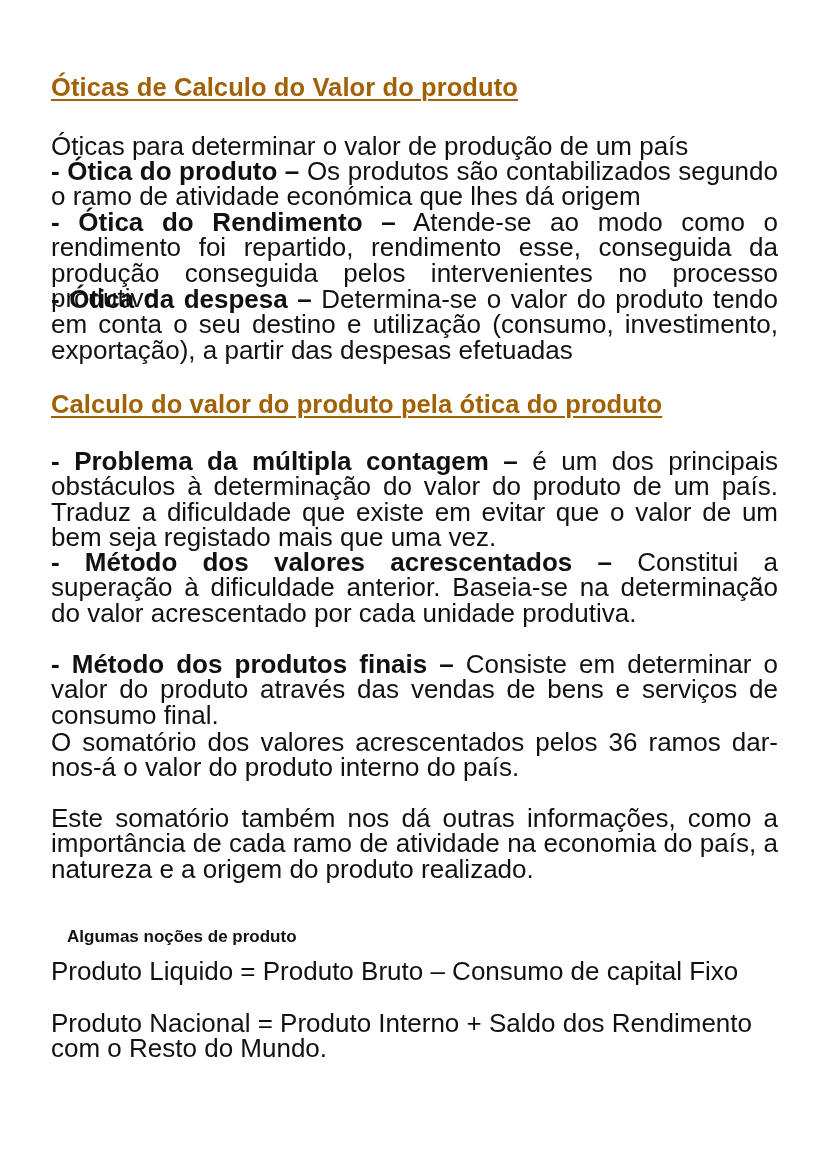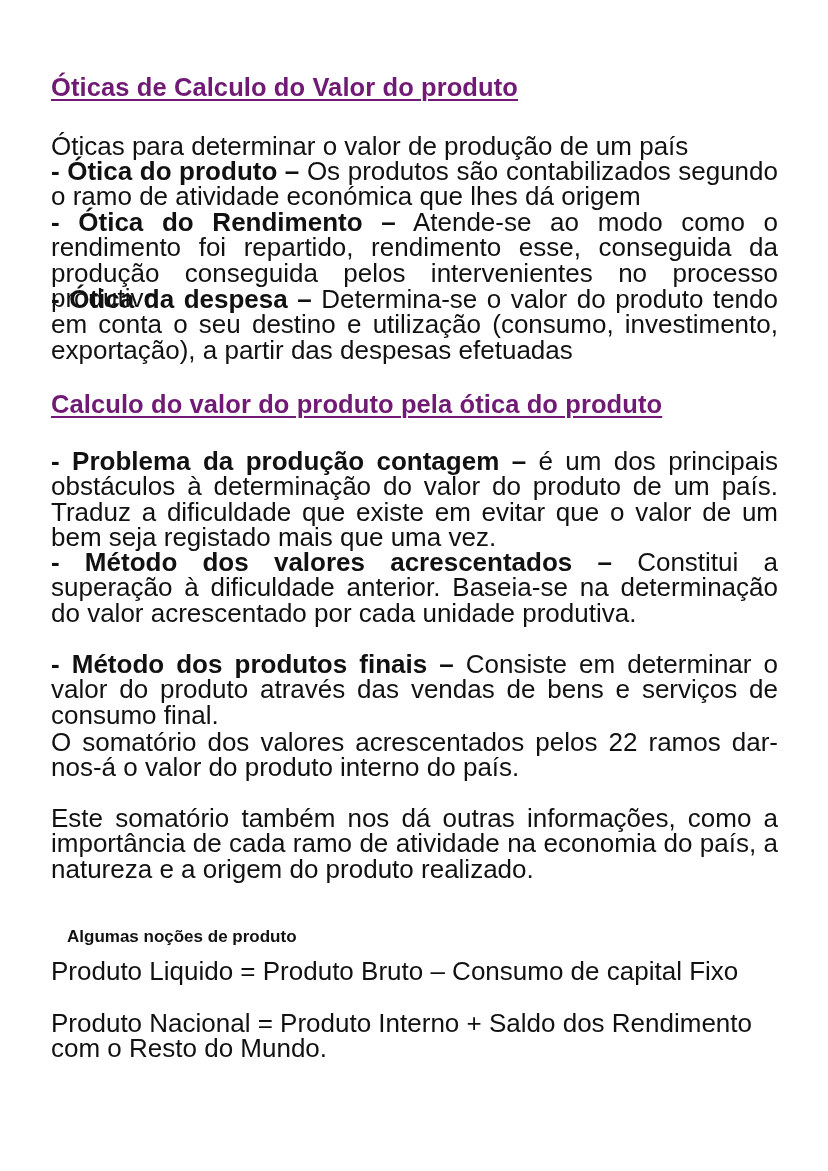--- a/index.html
+++ b/index.html
@@ -20,21 +20,21 @@
       left: 51px;
       top: 0;
       width: 727px;
     }
     .heading {
       position: absolute;
       left: 0;
       font-family: "Liberation Sans", sans-serif;
       font-weight: bold;
       font-size: 25.5px;
-      color: #701a75;
+      color: #a16207;
       text-decoration: underline;
       text-decoration-thickness: 2px;
       text-underline-offset: 3px;
       white-space: nowrap;
       margin: 0;
       letter-spacing: 0.1px;
     }
     .block {
       position: absolute;
       left: 0;
@@ -81,32 +81,32 @@
     <b>- Ótica do Rendimento –</b><span> Atende-se ao modo como o rendimento foi repartido, rendimento esse, conseguida da produção conseguida pelos intervenientes no processo produtivo</span>
   </p>
 
   <p class="block justify" style="top:287px;">
     <b>- Ótica da despesa –</b><span> Determina-se o valor do produto tendo em conta o seu destino e utilização (consumo, investimento, exportação), a partir das despesas efetuadas</span>
   </p>
 
   <h2 class="heading" style="top:390px;">Calculo do valor do produto pela ótica do produto</h2>
 
   <p class="block justify" style="top:449px;">
-    <b>- Problema da produção contagem –</b><span> é um dos principais obstáculos à determinação do valor do produto de um país. Traduz a dificuldade que existe em evitar que o valor de um bem seja registado mais que uma vez.</span>
+    <b>- Problema da múltipla contagem –</b><span> é um dos principais obstáculos à determinação do valor do produto de um país. Traduz a dificuldade que existe em evitar que o valor de um bem seja registado mais que uma vez.</span>
   </p>
 
   <p class="block justify" style="top:550px;">
     <b>- Método dos valores acrescentados –</b><span> Constitui a superação à dificuldade anterior. Baseia-se na determinação do valor acrescentado por cada unidade produtiva.</span>
   </p>
 
   <p class="block justify" style="top:652px;">
     <b>- Método dos produtos finais –</b><span> Consiste em determinar o valor do produto através das vendas de bens e serviços de consumo final.</span>
   </p>
 
-  <p class="block justify" style="top:730px;">O somatório dos valores acrescentados pelos 22 ramos dar-nos-á o valor do produto interno do país.</p>
+  <p class="block justify" style="top:730px;">O somatório dos valores acrescentados pelos 36 ramos dar-nos-á o valor do produto interno do país.</p>
 
   <p class="block justify" style="top:806px;">Este somatório também nos dá outras informações, como a importância de cada ramo de atividade na economia do país, a natureza e a origem do produto realizado.</p>
 
   <p class="subheading" style="top:908px;">Algumas noções de produto</p>
 
   <p class="block" style="top:959px;">Produto Liquido = Produto Bruto – Consumo de capital Fixo</p>
 
   <p class="block" style="top:1011px;">Produto Nacional = Produto Interno + Saldo dos Rendimento com o Resto do Mundo.</p>
 
 </div>

